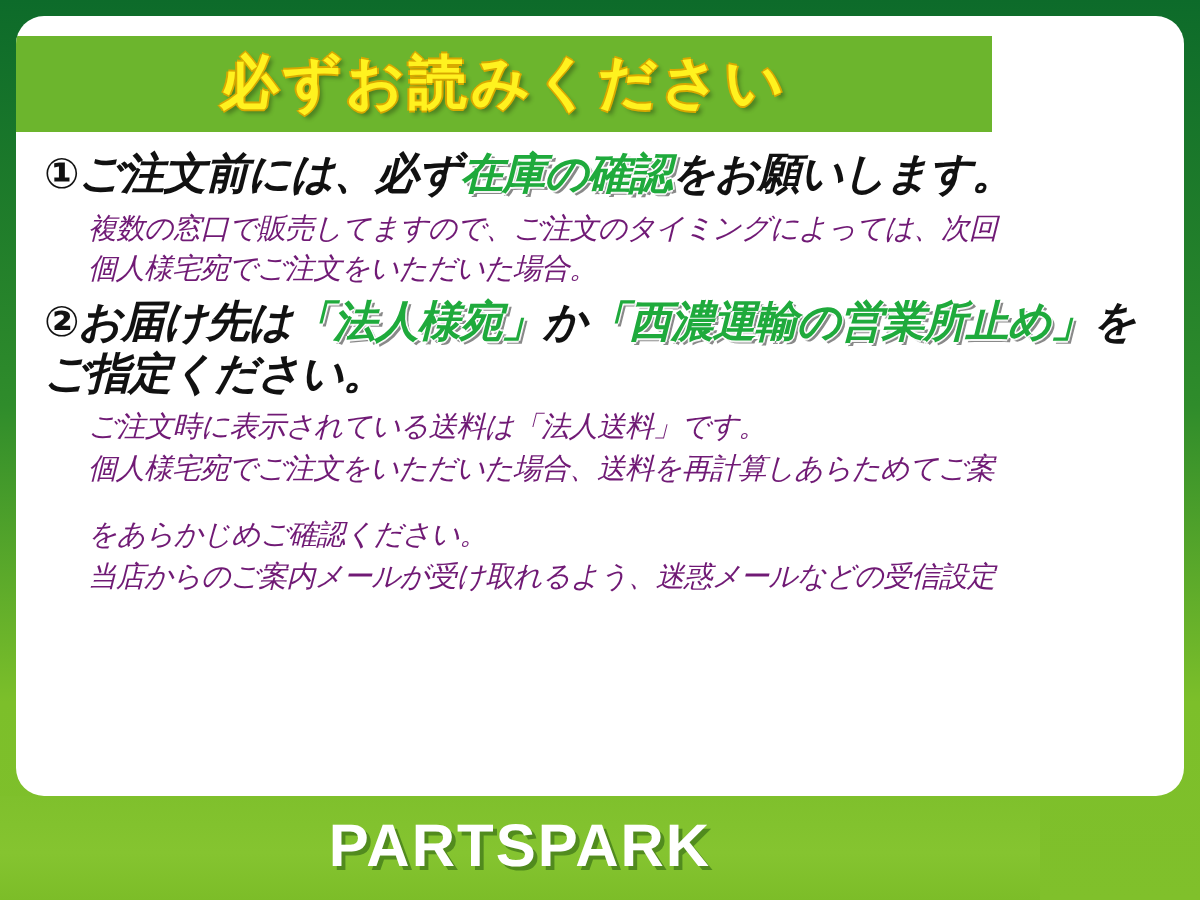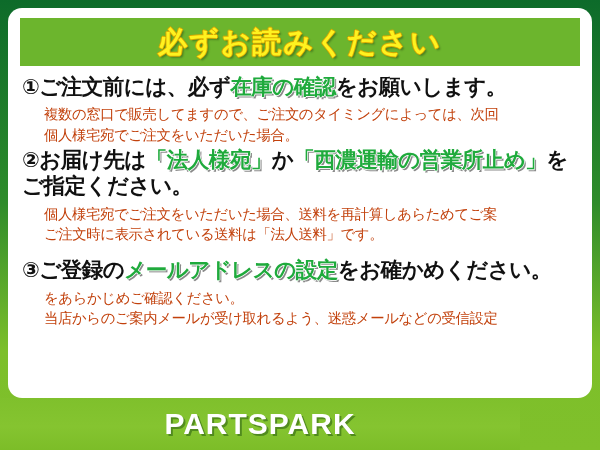--- a/index.html
+++ b/index.html
@@ -34,23 +34,23 @@
     height: 390px;
     box-sizing: border-box;
     background: #ffffff;
     border-radius: 14px;
     overflow: hidden;
   }
 
   
   .header-band {
     position: absolute;
-    left: 12px;
+    left: 0;
     top: 10px;
-    width: 560px;
+    width: 488px;
     height: 48px;
     background: #6cb52d;
     display: flex;
     align-items: center;
     justify-content: center;
   }
   .header-title {
     color: #fff21f;
     font-size: 29px;
     font-weight: bold;
@@ -66,21 +66,21 @@
   
   .body {
     position: absolute;
     left: 0;
     top: 64px;
     width: 584px;
     padding: 0 10px 0 14px;
     box-sizing: border-box;
   }
 
-  .item { margin-bottom: 2px; }
+  .item { margin-bottom: 2px; font-style: italic; }
 
   .item-head {
     display: block;
     font-size: 21.5px;
     font-weight: bold;
     color: #111111;
     line-height: 1.22;
     letter-spacing: -0.5px;
     white-space: nowrap;
   }
@@ -94,21 +94,21 @@
   .hl-green {
     color: #1faa3c;
     text-shadow:
       0.8px 0 0 rgba(255,255,255,.9), -0.8px 0 0 rgba(255,255,255,.9),
       0 0.8px 0 rgba(255,255,255,.9), 0 -0.8px 0 rgba(255,255,255,.9),
       1.6px 1.6px 0 rgba(40,40,40,.55);
   }
 
   .item-sub {
     font-size: 14.4px;
-    color: #c2410c;
+    color: #701a75;
     line-height: 1.42;
     margin: 4px 0 0 22px;
     letter-spacing: -0.4px;
   }
   .item-sub div { white-space: nowrap; }
 
   
   .item-1 { margin-top: 2px; }
   .item-2 { margin-top: 0; }
   .item-3 { margin-top: 13px; }
@@ -156,29 +156,26 @@
           <div>複数の窓口で販売してますので、ご注文のタイミングによっては、次回</div>
           <div>個人様宅宛でご注文をいただいた場合。</div>
         </div>
       </div>
 
       <div class="item item-2">
         <div class="item-head wrap">
           <span class="num">②</span><span>お届け先は</span><span class="hl-green">「法人様宛」</span><span>か</span><span class="hl-green">「西濃運輸の営業所止め」</span><span>をご指定ください。</span>
         </div>
         <div class="item-sub">
+          <div>ご注文時に表示されている送料は「法人送料」です。</div>
           <div>個人様宅宛でご注文をいただいた場合、送料を再計算しあらためてご案</div>
-          <div>ご注文時に表示されている送料は「法人送料」です。</div>
         </div>
       </div>
 
       <div class="item item-3">
-        <div class="item-head">
-          <span class="num">③</span><span>ご登録の</span><span class="hl-green">メールアドレスの設定</span><span>をお確かめください。</span>
-        </div>
         <div class="item-sub">
           <div>をあらかじめご確認ください。</div>
           <div>当店からのご案内メールが受け取れるよう、迷惑メールなどの受信設定</div>
         </div>
       </div>
 
     </div>
   </div>
 
   <div class="footer">

